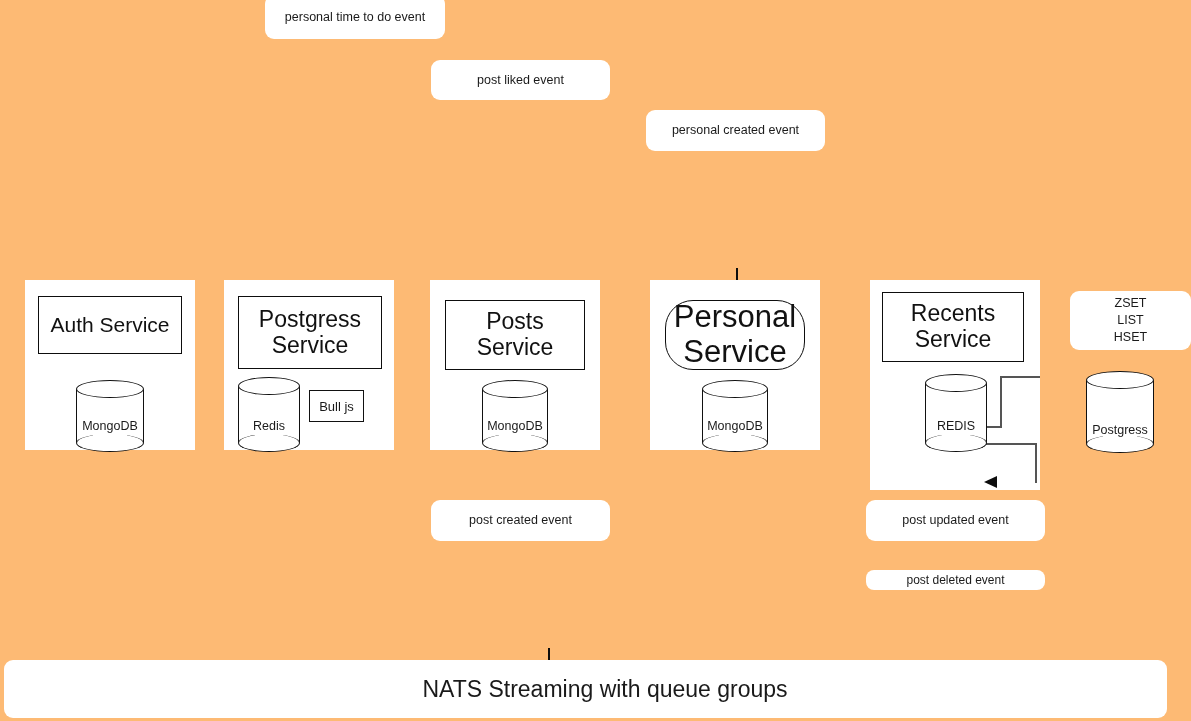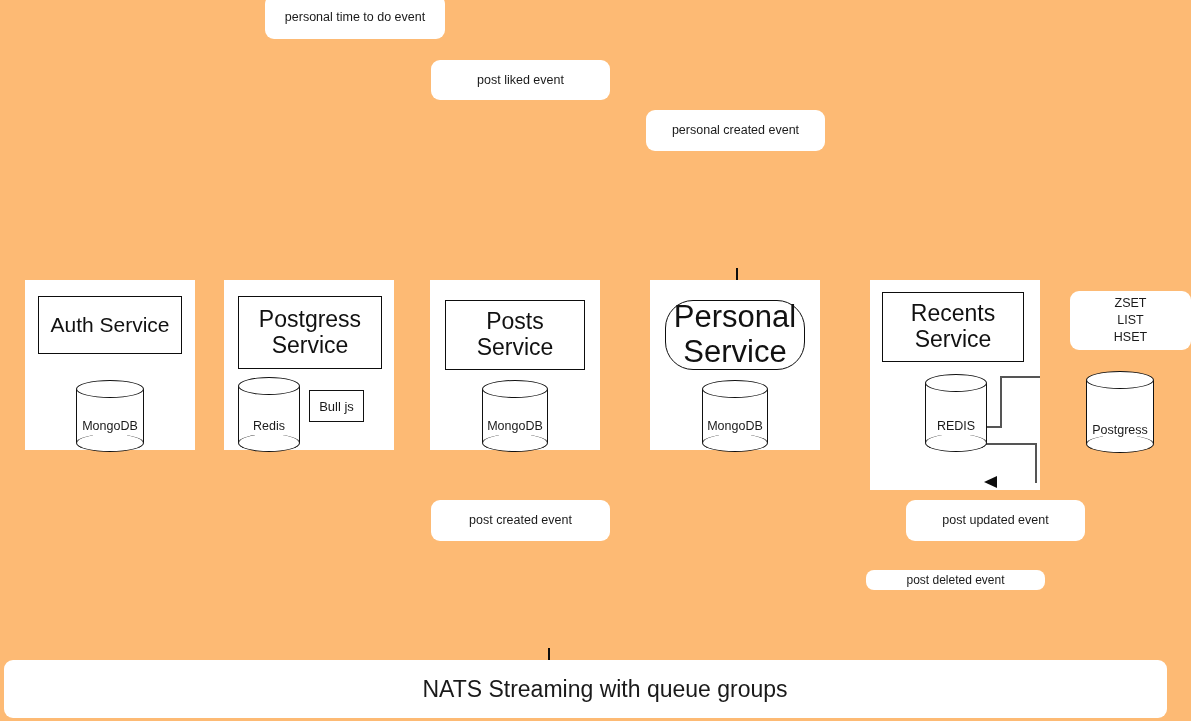--- a/index.html
+++ b/index.html
@@ -264,21 +264,21 @@
     <div class="cyl-body"></div>
     <div class="cyl-bottom"></div>
     <div class="cyl-top"></div>
     <div class="cyl-label" style="bottom:16px;margin-top:43px;">Postgress</div>
   </div>
 
   <div class="event-box" style="left:431px; top:500px; width:179px; height:41px;">
     <span>post created event</span>
   </div>
 
-  <div class="event-box" style="left:866px; top:500px; width:179px; height:41px;margin-left:40px;">
+  <div class="event-box" style="left:866px; top:500px; width:179px; height:41px;">
     <span>post updated event</span>
   </div>
 
   <div class="event-box" style="left:866px; top:570px; width:179px; height:20px; border-radius:8px; font-size:12px;">
     <span>post deleted event</span>
   </div>
 
   <div class="nats-bar" style="left:4px; top:660px; width:1163px; height:58px;">
     <span>NATS Streaming with queue groups</span>
   </div>

